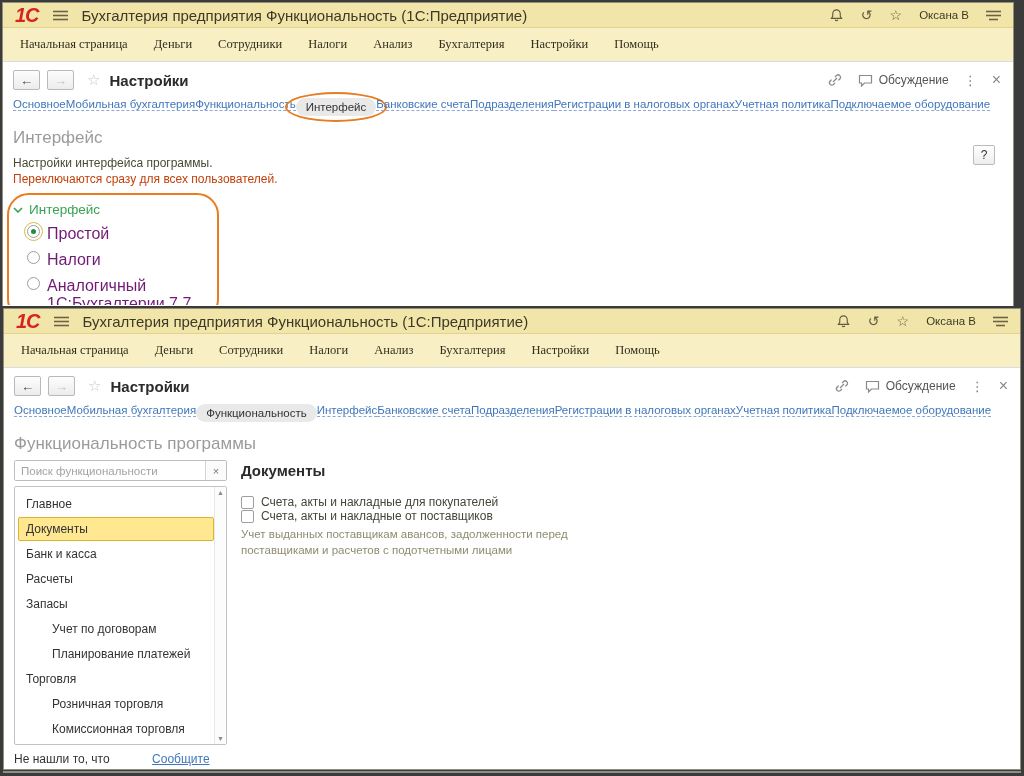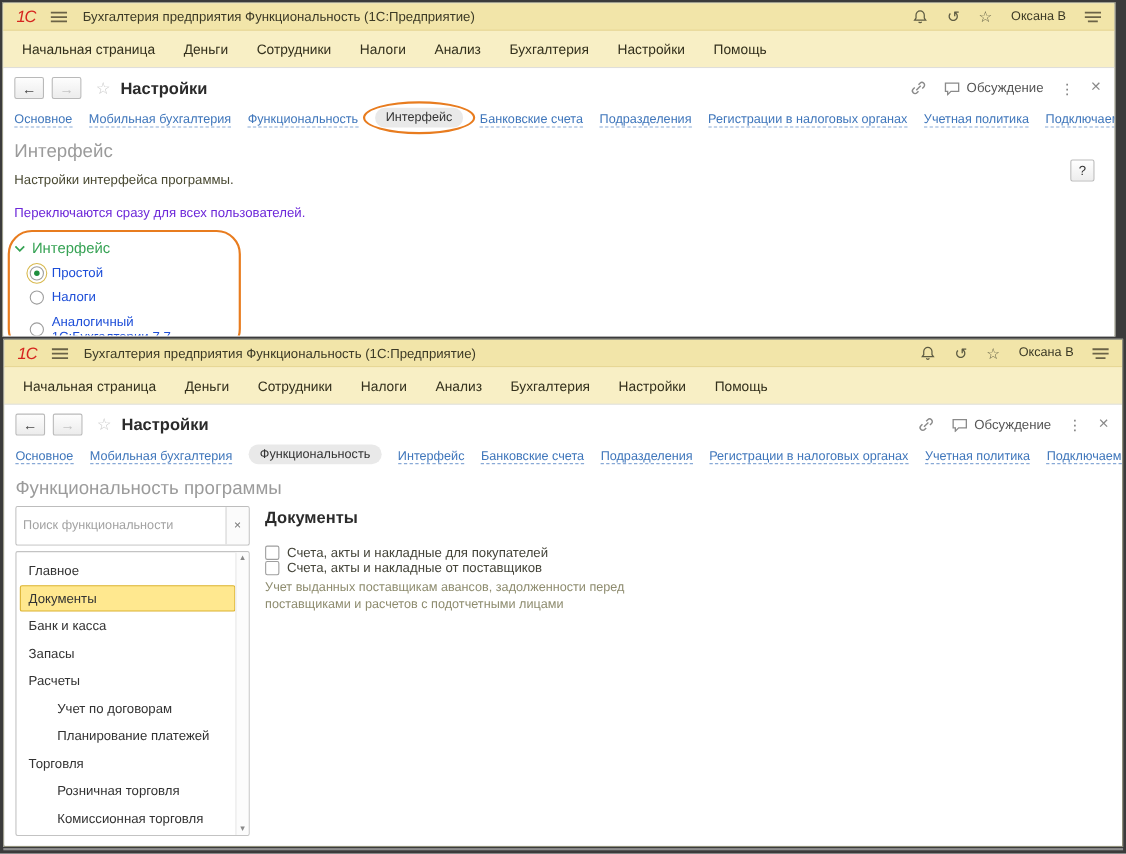--- a/index.html
+++ b/index.html
@@ -13,84 +13,84 @@
   .window { position:absolute; background:#fff; border:1px solid #8f8f7a; }
   #win-top    { left:2px; top:2px;  width:1012px; height:304px; border-bottom:none; }
   #win-bottom { left:3px; top:308px; width:1018px; height:462px; }
   .bottom-strip { position:absolute; left:3px; right:3px; top:771px; height:2px; background:#8e8e8e; }
 
   
   .titlebar {
     height:25px; background:#f2e5a9; border-bottom:1px solid #e3d28d;
     display:flex; align-items:center; padding:0 12px; gap:14px;
   }
-  .logo { color:#d6251f; font-weight:normal; font-size:15px; letter-spacing:-1px; font-style:italic; line-height:1; }
+  .logo { color:#d6251f; font-weight:bold; font-size:20px; letter-spacing:-1px; font-style:italic; line-height:1; }
   .burger-icon { display:inline-flex; cursor:pointer; }
-  .app-title { font-size:12px; color:#3c3a26; white-space:nowrap; }
+  .app-title { font-size:15px; color:#3c3a26; white-space:nowrap; }
   .titlebar-right { margin-left:auto; display:flex; align-items:center; gap:17px; }
   .tb-icon { color:#5d5b42; font-size:14px; line-height:1; cursor:pointer; display:inline-flex; align-items:center; }
   .tb-user { font-size:11.5px; color:#3c3a26; cursor:pointer; }
 
   
   .menubar {
     height:34px; background:#f8efc5; border-bottom:1px solid #dcdcdc;
-    display:flex; align-items:center; padding:0 4px; font-size:12.5px; color:#33301c;
+    display:flex; align-items:center; padding:0 4px; font-size:12.5px; color:#33301c;font-family:Liberation Serif, serif;
   }
   .menu-item { padding:0 13px; cursor:pointer; white-space:nowrap; }
 
   
   .content { position:relative; background:#fff; height:calc(100% - 60px); overflow:hidden; }
   .page-header { display:flex; align-items:center; gap:7px; padding:8px 12px 5px 10px; }
   .nav-btn {
     width:27px; height:20px; border:1px solid #b9b9b9; border-radius:2px;
     background:linear-gradient(#fdfdfd,#ececec); display:flex; align-items:center; justify-content:center;
     font-size:13px; color:#4a4a4a; cursor:pointer;
   }
   .nav-btn.disabled { color:#c4c4c4; }
   .fav-star { color:#c8c8c8; font-size:15px; margin:0 2px 0 6px; cursor:pointer; }
   .page-title { font-size:15px; font-weight:bold; color:#2b2b2b; }
   .header-right { margin-left:auto; display:flex; align-items:center; gap:15px; }
   .discussion { display:flex; align-items:flex-end; gap:6px; font-size:12px; color:#555; cursor:pointer; }
   .kebab { color:#777; font-size:13px; cursor:pointer; }
   .close-x { color:#8a8a8a; font-size:16px; cursor:pointer; }
 
-  .tab-row { display:flex; align-items:flex-end; gap:15px; padding:3px 6px 9px 10px; white-space:nowrap; }
+  .tab-row { display:flex; align-items:flex-start; padding:3px 6px 9px 10px; white-space:nowrap; }
   .tab { font-size:11.5px; color:#3f76bb; border-bottom:1px dashed #88a9d6; cursor:pointer; position:relative; }
   .tab.active { color:#333; background:#e9e9e9; border-bottom:none; border-radius:10px; padding:3px 10px; }
   .tab.annotated::after {
     content:""; position:absolute; left:-11px; right:-11px; top:-6px; bottom:-6px;
     border:2.5px solid #e87c1f; border-radius:50%; pointer-events:none;
   }
 
   .gray-heading { font-size:17px; color:#9b9b9b; margin:3px 10px 0; font-weight:normal; }
   .info-line1 { font-size:12px; color:#4a4a33; margin:8px 10px 2px; }
-  .info-line2 { font-size:12px; color:#6d28d9; margin:16px 10px; }
+  .info-line2 { font-size:12px; color:#c2410c; margin:0 10px; }
   .help-btn {
     position:absolute; right:18px; top:83px; width:22px; height:20px;
     border:1px solid #bbb; border-radius:2px; background:linear-gradient(#fff,#ededed);
     font-size:12px; color:#333; display:flex; align-items:center; justify-content:center; cursor:pointer;
   }
 
   .group { margin:14px 10px 0; }
   .group-header { display:flex; align-items:center; gap:6px; color:#37a355; font-size:13.5px; cursor:pointer; width:fit-content; }
   .annotated-box { position:relative; width:196px; padding:2px 0 6px; }
   .annotated-box::before {
     content:""; position:absolute; left:-6px; right:-10px; top:-7px; bottom:-2px;
     border:2.5px solid #e87c1f; border-radius:22px; pointer-events:none;
   }
-  .radio-row { display:flex; align-items:center; gap:7px; margin:8px 0 0 14px; font-size:12px; color:#1d4ed8; cursor:pointer; }
+  .radio-row { display:flex; gap:7px; margin:8px 0 0 14px; font-size:16px; color:#701a75; cursor:pointer; }
   .radio { width:13px; height:13px; border:1px solid #9e9e9e; border-radius:50%; background:#fff; position:relative; flex:none; }
   .radio.checked::after { content:""; position:absolute; left:3px; top:3px; width:5px; height:5px; border-radius:50%; background:#1f8f3e; }
   .radio.checked { outline:1px solid #d8b94e; outline-offset:2px; }
   .checkbox { width:13px; height:13px; border:1px solid #9e9e9e; border-radius:2px; background:#fff; flex:none; }
 
   
   .fn-body { display:flex; gap:14px; padding:0 10px; margin-top:6px; }
   .fn-left { width:213px; flex:none; }
-  .search-row { display:flex; height:36px; border:1px solid #bdbdbd; border-radius:2px; background:#fff; overflow:hidden; }
+  .search-row { display:flex; height:21px; border:1px solid #bdbdbd; border-radius:2px; background:#fff; overflow:hidden; }
   .search-input { flex:1; border:none; outline:none; padding:0 6px; font-size:11.5px; color:#333; font-family:"Liberation Sans", sans-serif; }
   .search-input::placeholder { color:#a3a3a3; }
   .search-clear { width:21px; border-left:1px solid #d4d4d4; background:#fbfbfb; color:#777; font-size:11px; display:flex; align-items:center; justify-content:center; cursor:pointer; }
   .list-panel { margin-top:5px; border:1px solid #c3c3c3; border-radius:2px; height:259px; position:relative; overflow:hidden; }
   .list-inner { padding:4px 12px 0 3px; }
   .list-item { font-size:12px; color:#333; padding:5px 8px; margin:1px 0; cursor:pointer; white-space:nowrap; }
   .list-item.indent { padding-left:34px; }
   .list-item.selected { background:#ffe88f; border:1px solid #dcb22f; border-radius:2px; padding:4px 7px; }
   .list-scrollbar { position:absolute; right:0; top:0; bottom:0; width:12px; display:flex; flex-direction:column; justify-content:space-between; align-items:center; padding:2px 0; color:#8a8a8a; font-size:7px; background:#fcfcfc; border-left:1px solid #e8e8e8; }
   .scroll-arrow { cursor:pointer; line-height:1; }
@@ -344,23 +344,23 @@
         </div>
         <div class="list-panel">
           <div class="list-inner">
 
               <div class="list-item">Главное</div>
 
               <div class="list-item selected">Документы</div>
 
               <div class="list-item">Банк и касса</div>
 
+              <div class="list-item">Расчеты</div>
+
               <div class="list-item">Запасы</div>
-
-              <div class="list-item">Расчеты</div>
 
               <div class="list-item indent">Учет по договорам</div>
 
               <div class="list-item indent">Планирование платежей</div>
 
               <div class="list-item">Торговля</div>
 
               <div class="list-item indent">Розничная торговля</div>
 
               <div class="list-item indent">Комиссионная торговля</div>

